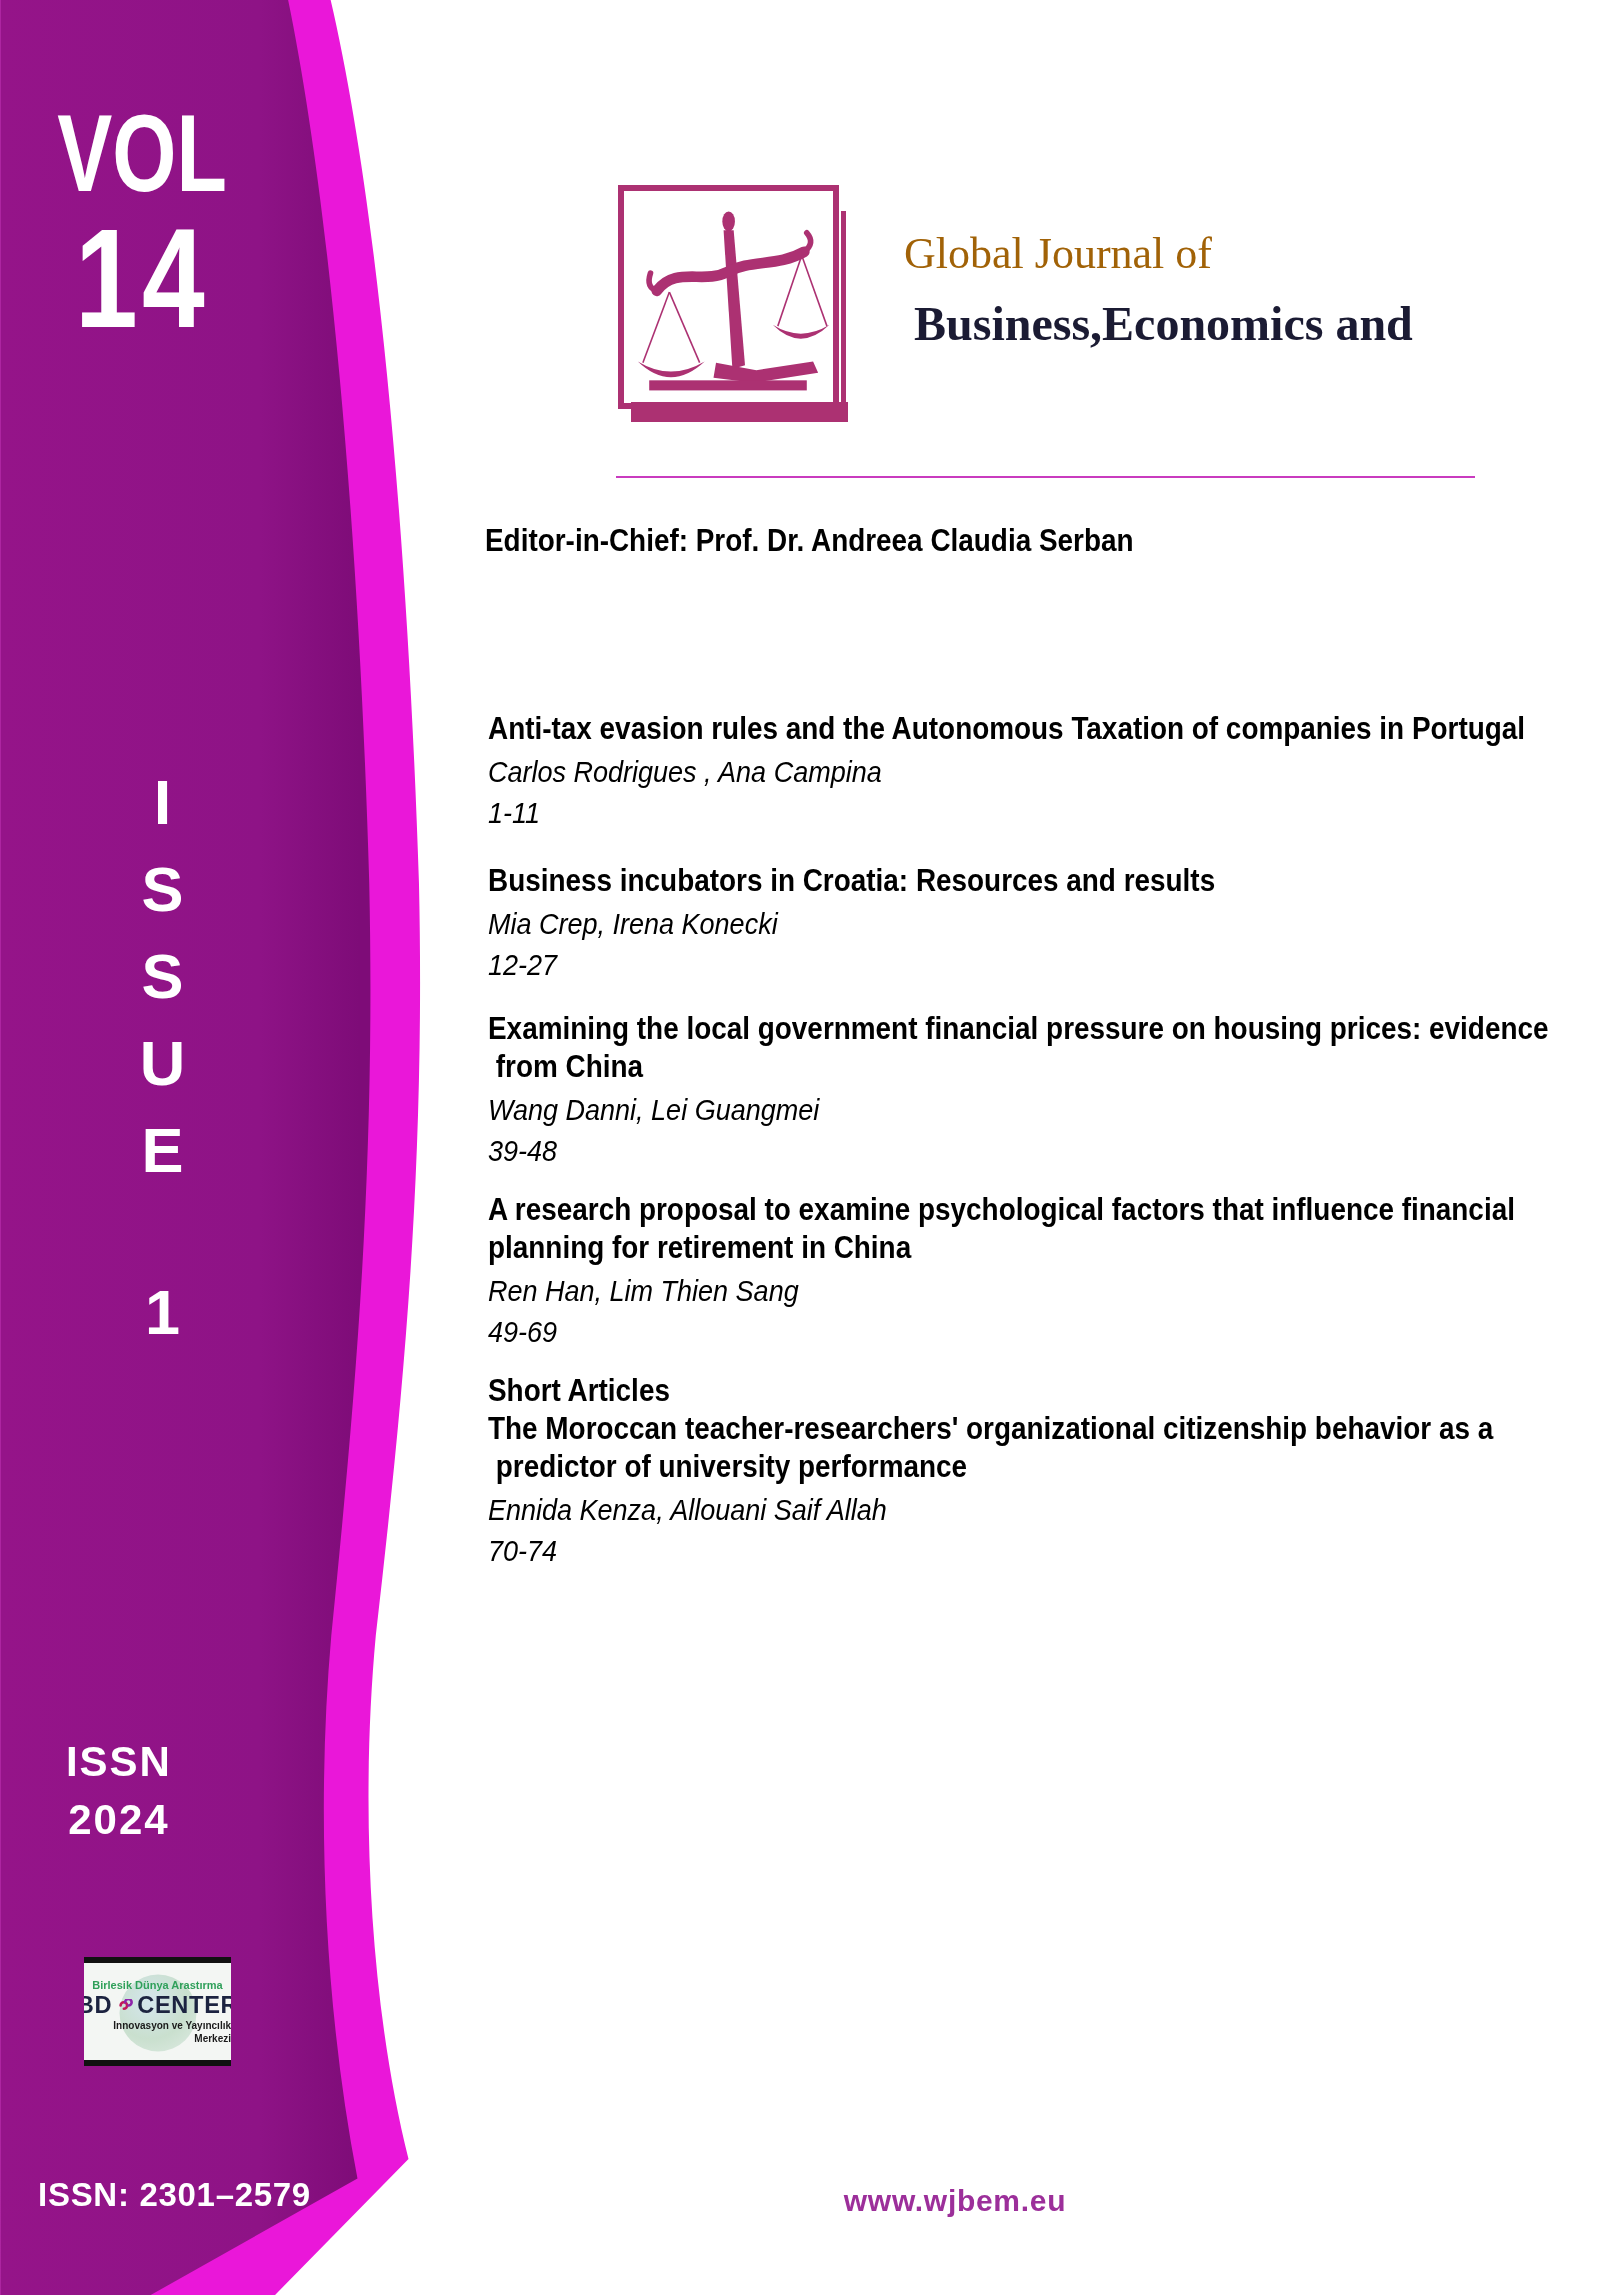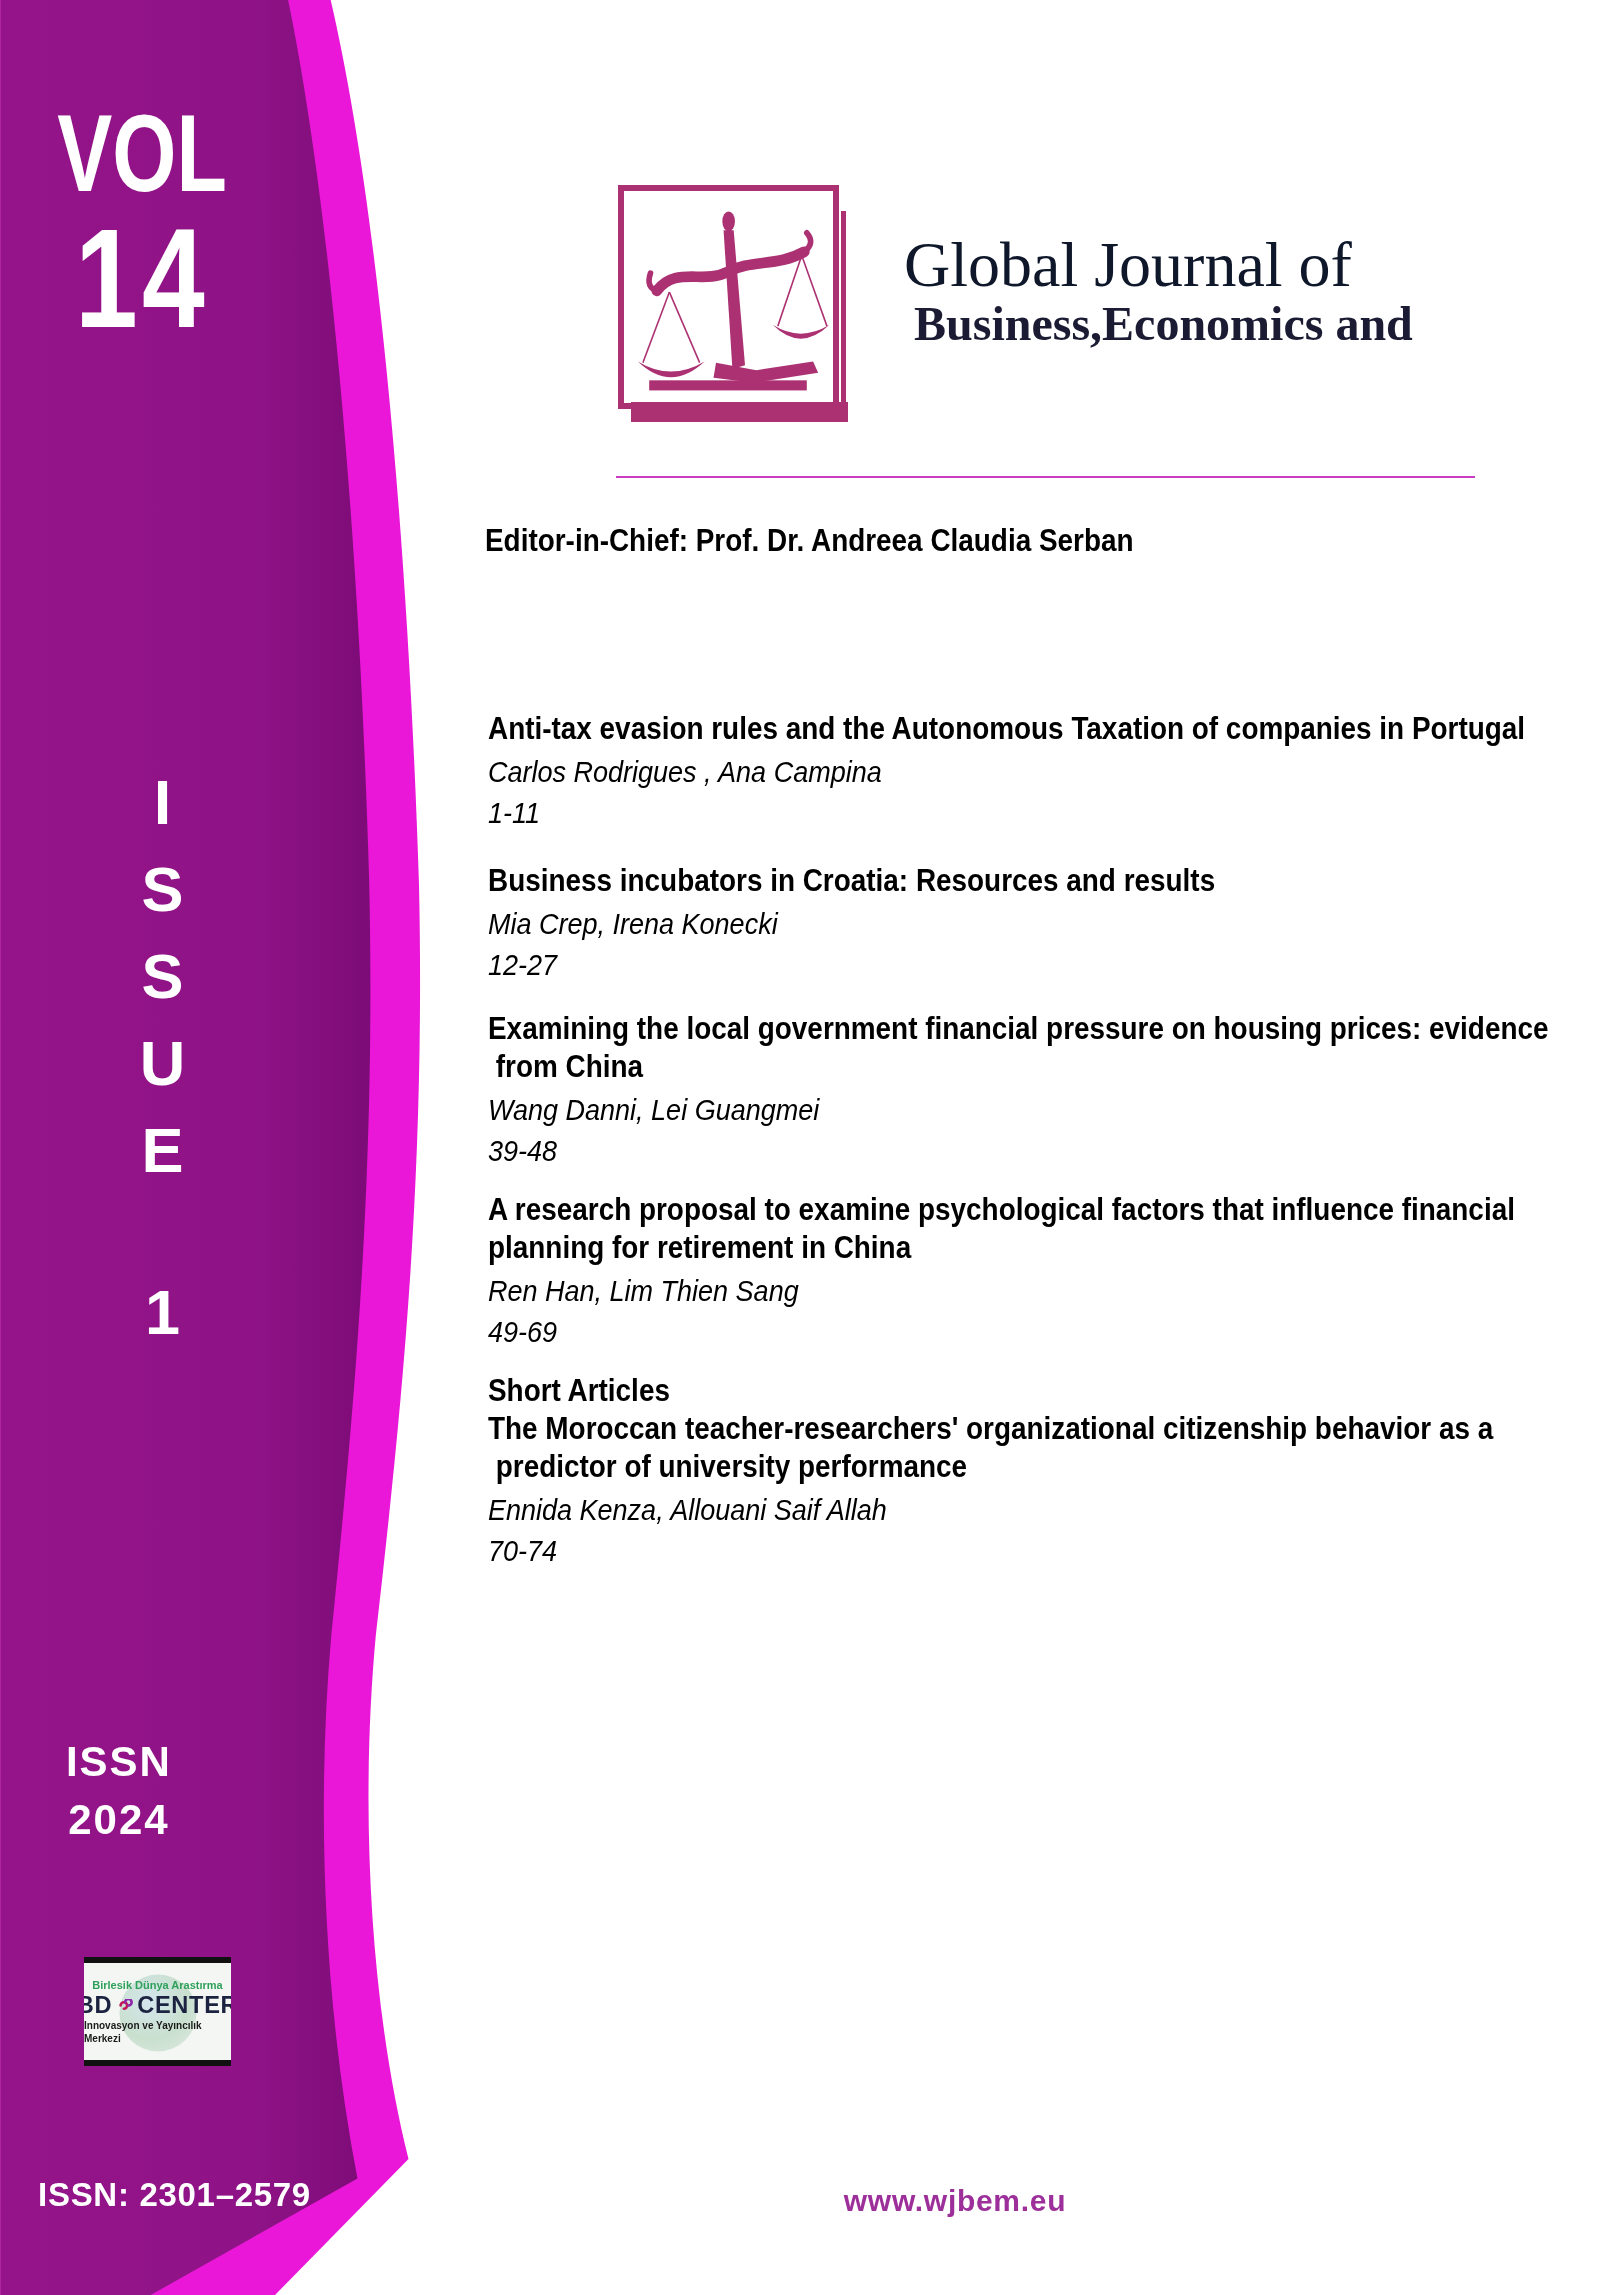--- a/index.html
+++ b/index.html
@@ -41,20 +41,21 @@
     font-size:33px;letter-spacing:0.7px;
   }
   
   #bd-logo{
     position:absolute;left:84px;top:1957px;width:147px;height:109px;
     background:#f3f6f3;
     border-top:6.5px solid #111;border-bottom:6.5px solid #111;
     box-sizing:border-box;
     display:flex;flex-direction:column;justify-content:center;align-items:center;
     overflow:hidden;
+    text-align:right;
   }
   #bd-globe{
     position:absolute;left:50%;top:52%;width:77px;height:77px;
     transform:translate(-50%,-50%);border-radius:50%;
     background:radial-gradient(circle at 40% 35%, #bcd9ea 0%, #a7cdb0 55%, #cfe3d8 100%);
     opacity:.55;
   }
   #bd-top{position:relative;color:#2fa05a;font-weight:bold;font-size:11px;line-height:14.4px;}
   #bd-mid{position:relative;display:flex;align-items:center;gap:4px;color:#1c2340;font-weight:bold;font-size:23.6px;line-height:27.5px;letter-spacing:0.7px;}
   #bd-bottom{position:relative;color:#1a1a1a;font-weight:bold;font-size:10px;line-height:13px;}
@@ -66,21 +67,21 @@
   #journal-logo:after{
     content:"";position:absolute;right:-13px;top:19.6px;bottom:-15.7px;width:5.2px;background:#AC3172;
   }
   #logo-underbar{
     position:absolute;left:631px;top:402px;width:217px;height:19.6px;background:#AC3172;
   }
   
   .serif{font-family:"Liberation Serif", serif;}
   #journal-line1{
     position:absolute;left:904px;top:228px;
-    font-size:64px;color:#0f172a;white-space:nowrap;
+    font-size:44px;color:#a16207;white-space:nowrap;
   }
   #journal-line2{
     position:absolute;left:914px;top:296px;
     font-size:48px;font-weight:bold;color:#1B1B33;white-space:nowrap;
   }
   #journal-line3{
     position:absolute;left:867px;top:359px;
     font-size:40px;font-weight:bold;color:#1B1B33;white-space:nowrap;
   }
   #separator{

